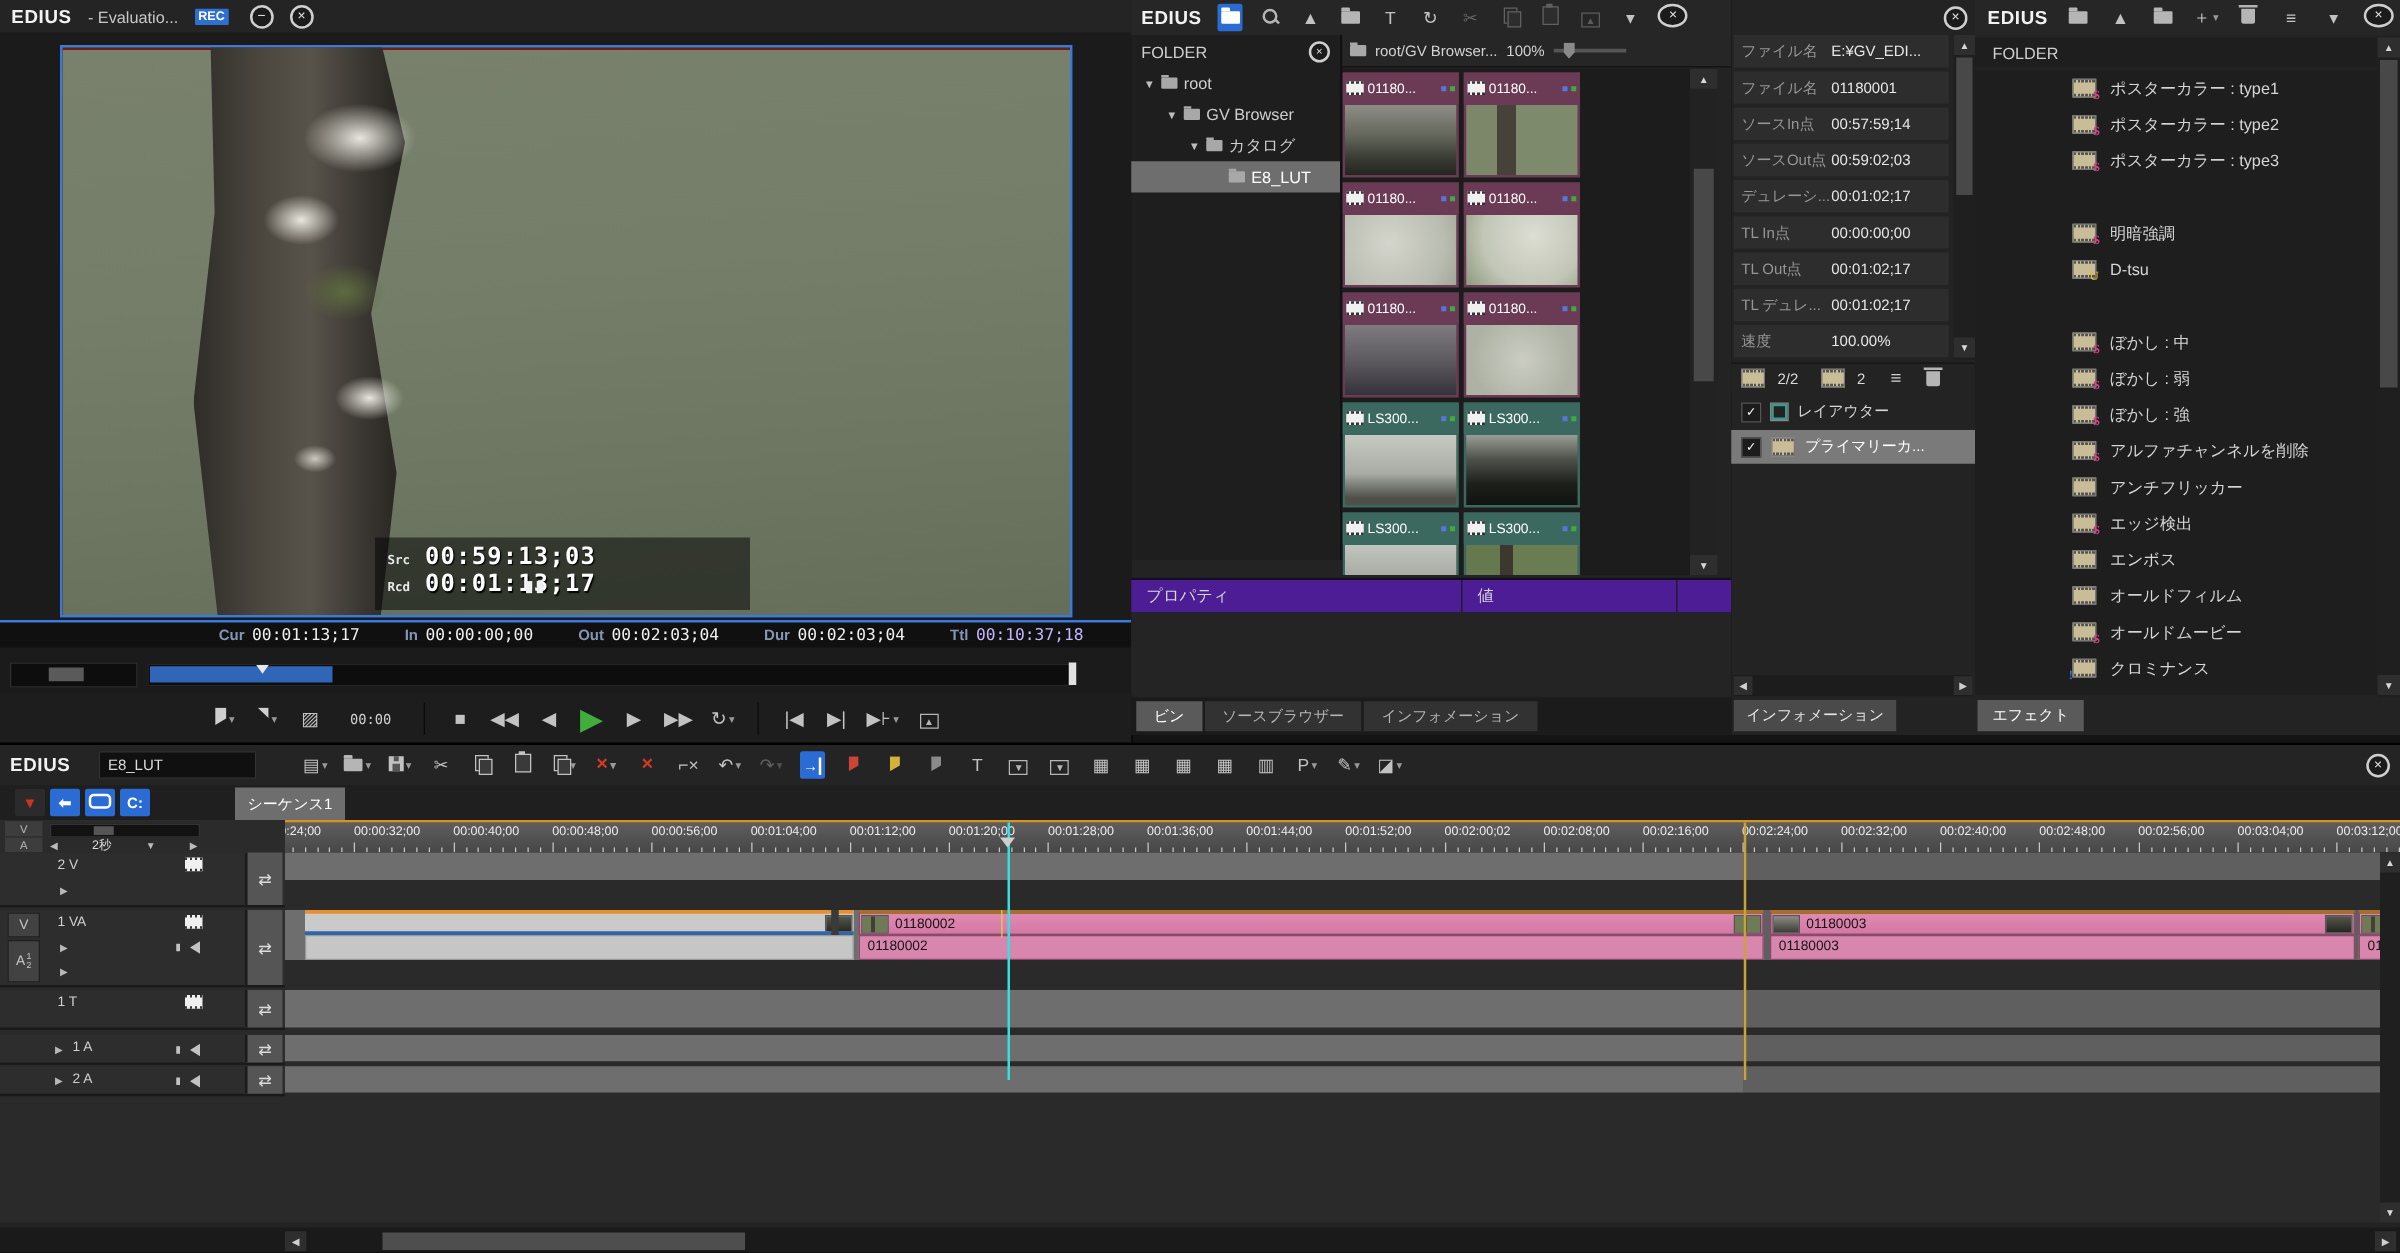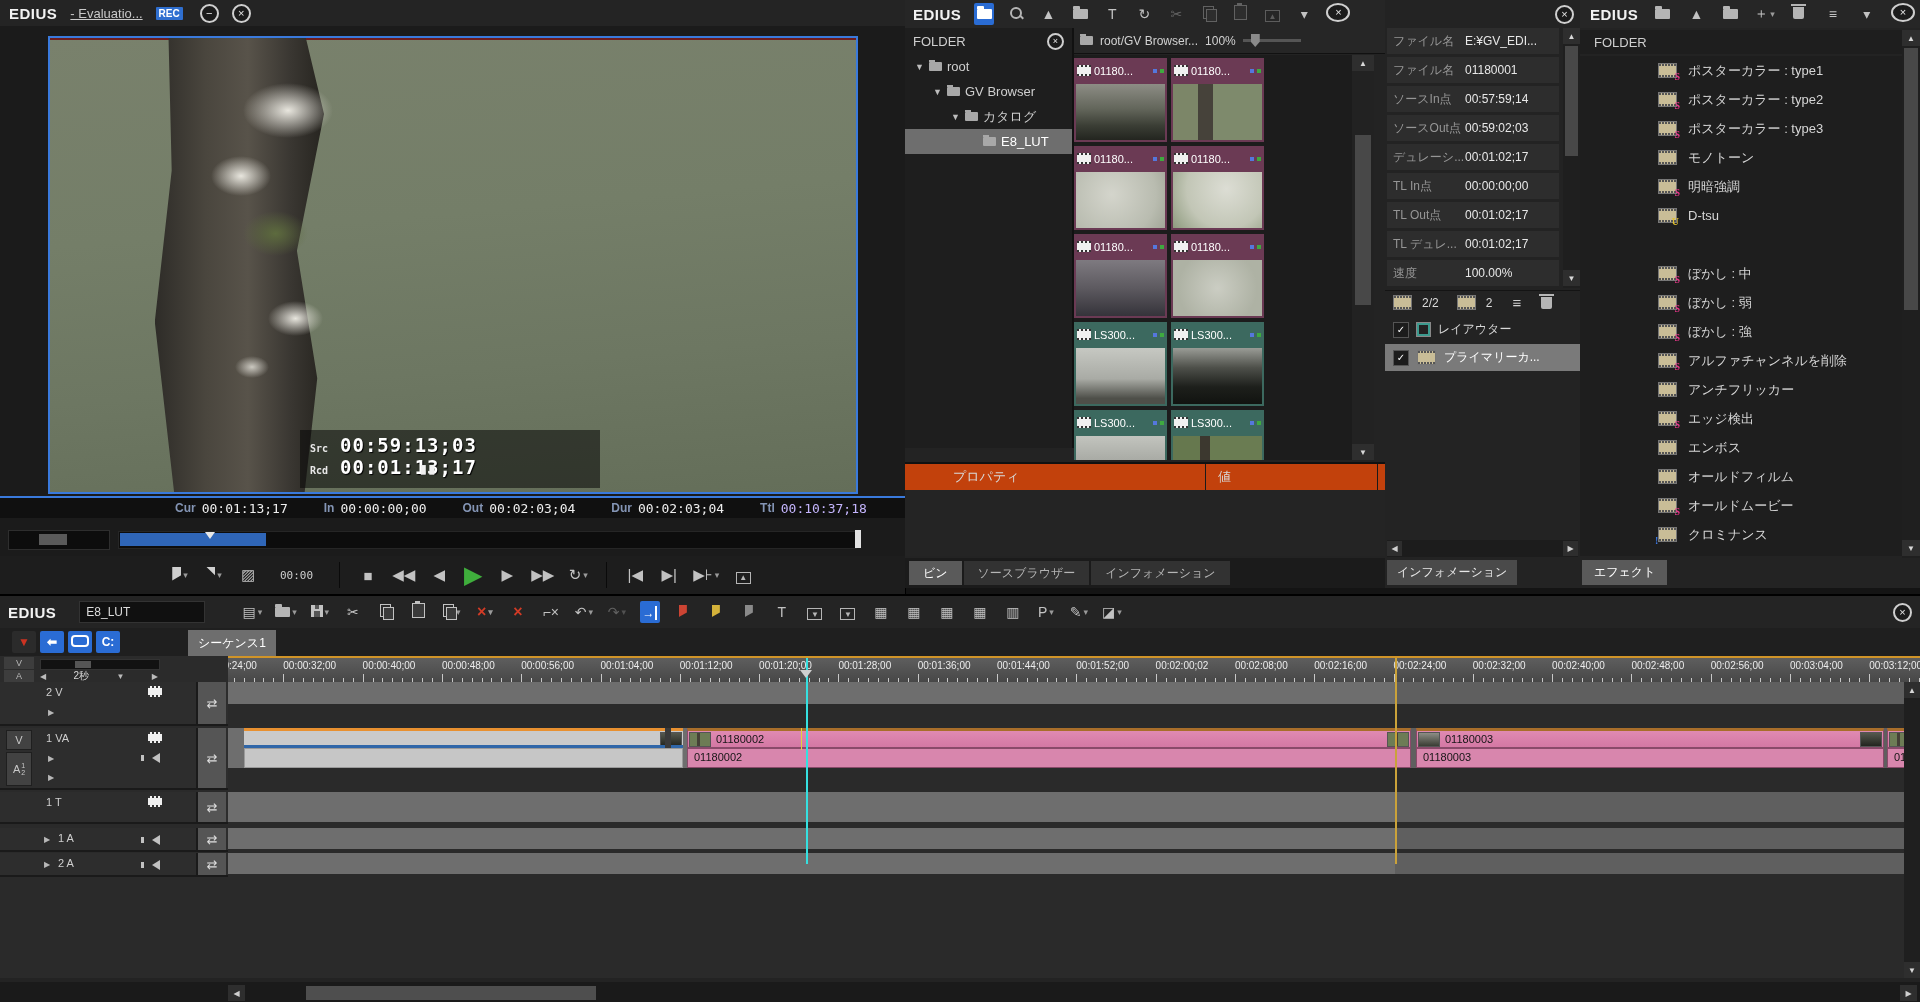--- a/index.html
+++ b/index.html
@@ -60,21 +60,21 @@
      background-image:repeating-linear-gradient(90deg,#555 0 2px,transparent 2px 3px);}
   .fx-ico:before{top:0;} .fx-ico:after{bottom:0;}
   .fx-badge{position:absolute;font-weight:bold;font-size:10px;right:-4px;bottom:-5px;font-family:"Liberation Serif",serif;}
   .fx-badge.S{color:#e8388a;} .fx-badge.U{color:#e0c032;right:-3px;}
   .fx-badge.X{color:#3a7ae8;left:-4px;right:auto;}
 
   
   #player{left:0;top:0;width:905px;height:594px;background:#1b1b1b;border-right:1px solid #000;}
   #menubar{left:0;top:0;width:905px;height:26px;background:#242424;display:flex;align-items:center;gap:13px;padding-left:9px;box-sizing:border-box;}
   .menu-item{color:#e2e2e2;font-size:13px;}
-  #title-suffix{color:#c8c8c8;font-size:13px;text-decoration:underline;}
+  #title-suffix{color:#c8c8c8;font-size:13px;}
   #rec-badge{background:#2f6fd0;color:#fff;font-weight:bold;font-size:10px;padding:1px 3px;border-radius:1px;}
   #video-frame{left:48px;top:36px;width:810px;height:458px;border:2px solid #3a7adc;background:#000;box-sizing:border-box;}
   #video-canvas{position:absolute;inset:0;background:linear-gradient(175deg,#79816c 0%,#747e68 40%,#6d7762 70%,#646e59 100%);overflow:hidden;}
   #video-canvas .redline{position:absolute;left:0;top:0;width:100%;height:2px;background:#6e1d1d;}
   .trunk{position:absolute;left:13%;top:-2%;width:21%;height:104%;
      background:linear-gradient(90deg,#2e2c28 0%,#4a463e 30%,#58534a 55%,#3a3732 80%,#26241f 100%);
      clip-path:polygon(8% 0,88% 0,100% 18%,84% 47%,96% 74%,88% 100%,12% 100%,0 62%,10% 30%);}
   .moss{position:absolute;left:24%;top:38%;width:8%;height:10%;background:radial-gradient(closest-side,#5d6b3e,transparent);}
   .bloom{position:absolute;background:radial-gradient(closest-side,#e8e6de,rgba(230,228,220,0));border-radius:50%;}
   #tc-overlay{left:300px;top:430px;width:300px;height:58px;background:rgba(8,8,8,.55);padding:4px 10px;box-sizing:border-box;}
@@ -128,21 +128,21 @@
   .th-blossom-branch{background:radial-gradient(circle at 60% 30%,#dcddd4,#c2c6b6 60%,#8e9a7e);}
   .th-misty{background:linear-gradient(180deg,#7e7a80 0%,#5d5a60 50%,#35333a 100%);}
   .th-blossom-soft{background:radial-gradient(circle at 50% 50%,#cbcdc3,#aeb2a4 75%);}
   .th-blossom-gray{background:linear-gradient(180deg,#c6c8c2 0%,#a9aba5 55%,#4e4f49 90%);}
   .th-dark-tree{background:linear-gradient(180deg,#9a9c96 0%,#4e504a 35%,#1d1f1b 70%,#111310 100%);}
   .th-blossom-gray2{background:linear-gradient(180deg,#c2c4be 0%,#9fa19b 60%,#5a5b55 100%);}
   .th-grass{background:linear-gradient(90deg,#66784e 0 30%,#3c382f 30% 42%,#6a7c52 42% 100%);}
   #grid-scroll{left:447px;top:55px;width:22px;height:405px;background:#222;}
   .scr-btn{position:absolute;left:0;width:22px;height:16px;background:#2e2e2e;color:#d8d8d8;font-size:8px;display:flex;align-items:center;justify-content:center;}
   #grid-thumb{position:absolute;left:3px;top:80px;width:16px;height:170px;background:#484848;}
-  #bin-table-head{left:0;top:462px;width:480px;height:26px;background:#c2410c;border-top:2px solid #111;border-bottom:2px solid #111;display:flex;align-items:center;padding-left:36px;}
+  #bin-table-head{left:0;top:462px;width:480px;height:26px;background:#4c1d95;border-top:2px solid #111;border-bottom:2px solid #111;display:flex;align-items:center;}
   #bin-table-head .col{padding-left:12px;color:#d8d8d8;font-size:13px;box-sizing:border-box;border-right:1px solid #1a1a1a;height:100%;display:flex;align-items:center;}
   #bin-empty{left:0;top:490px;width:480px;height:66px;background:#242424;}
   #bin-tabs{left:0;top:558px;width:480px;height:30px;background:#1b1b1b;display:flex;gap:2px;padding:3px 4px 0;box-sizing:border-box;}
   .tab{padding:0 14px;display:flex;align-items:center;color:#b5b5b5;font-size:12px;background:#323232;height:24px;}
   .tab.active{background:#5a5a5a;color:#fff;}
 
   
   #infop{left:1385px;top:0;width:195px;height:588px;background:#232323;border-right:1px solid #000;}
   #info-close{position:absolute;right:6px;top:5px;}
   #info-rows{left:0;top:28px;width:178px;height:258px;overflow:hidden;}
@@ -638,24 +638,20 @@
           <span class="fx-ico">
             <span class="fx-badge S">S</span>
           </span>
           <span>ポスターカラー : type2</span>
         </div>
         <div class="fxitem" style="top: 58px;">
           <span class="fx-ico">
             <span class="fx-badge S">S</span>
           </span>
           <span>ポスターカラー : type3</span>
-        </div>
-        <div class="fxitem" style="top: 87px;">
-          <span class="fx-ico"></span>
-          <span>モノトーン</span>
         </div>
         <div class="fxitem" style="top: 116px;">
           <span class="fx-ico">
             <span class="fx-badge S">S</span>
           </span>
           <span>明暗強調</span>
         </div>
         <div class="fxitem" style="top: 145px;">
           <span class="fx-ico">
             <span class="fx-badge U">U</span>

